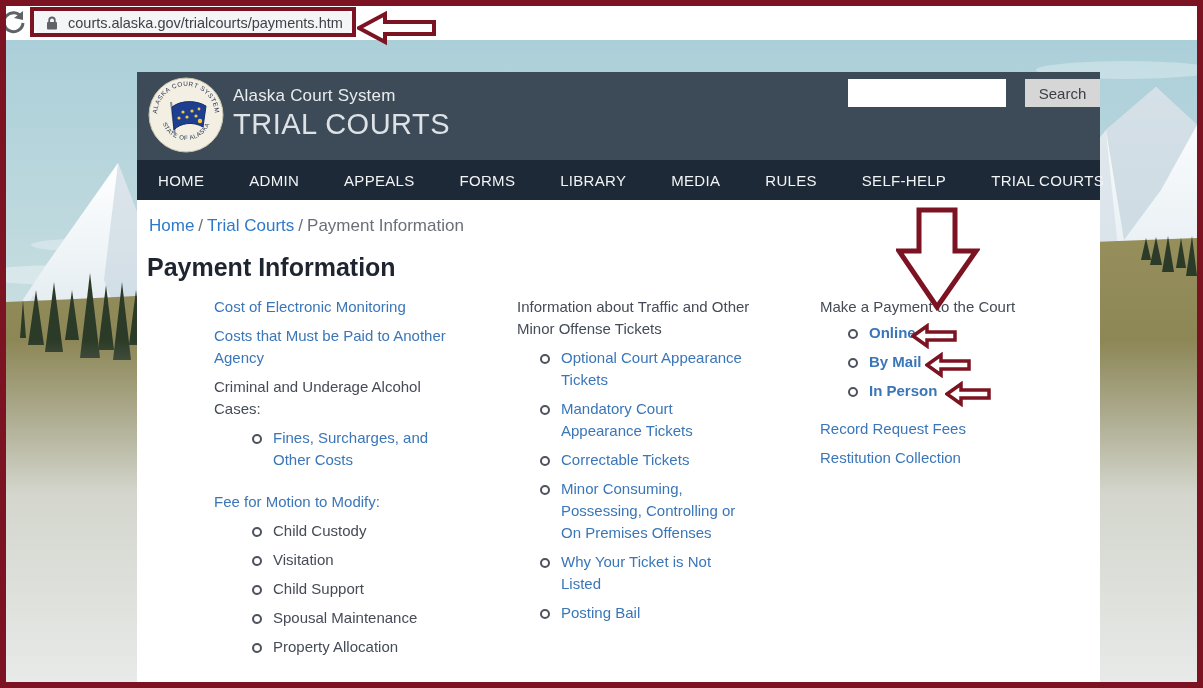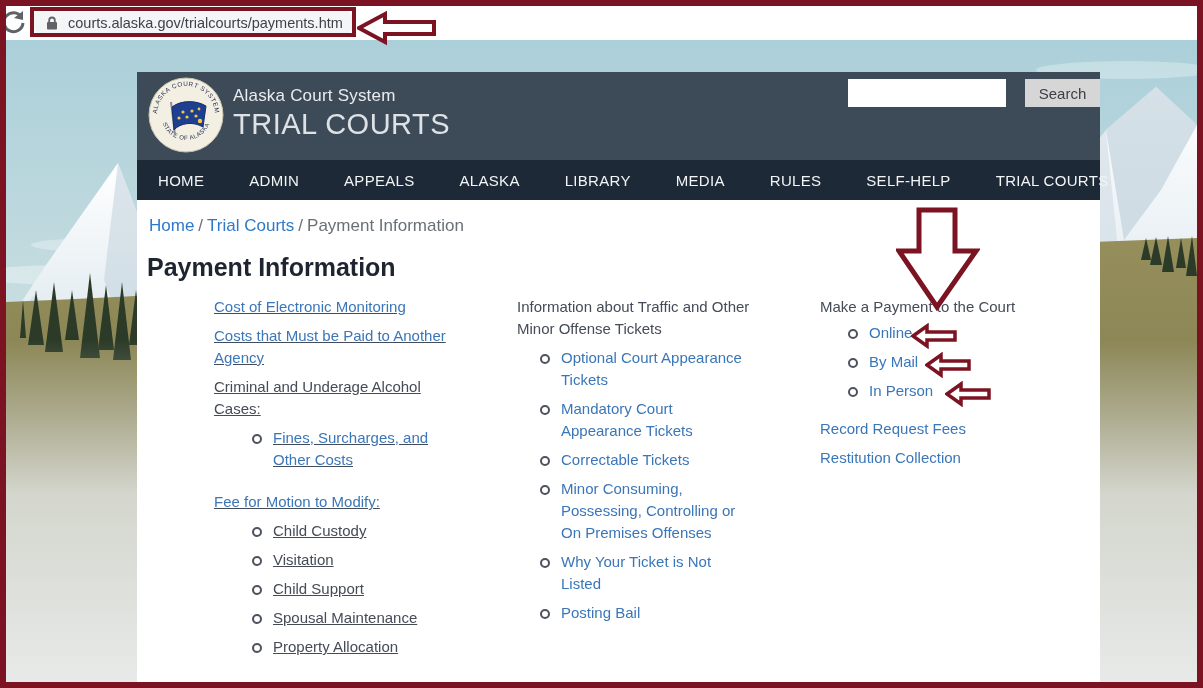--- a/index.html
+++ b/index.html
@@ -39,29 +39,29 @@
             padding-left:21px;gap:45px;flex:none;}
   .nav-item{color:#f2f4f6;font-size:15px;letter-spacing:.3px;cursor:pointer;white-space:nowrap;}
 
   .site-main{position:relative;flex:1;background:#fff;}
   .breadcrumb{position:absolute;left:12px;top:16px;font-size:17px;color:#697077;}
   .crumb-link{color:#2e79c8;text-decoration:none;cursor:pointer;}
   .crumb-sep{margin:0 4px;color:#697077;}
   .page-title{position:absolute;left:10px;top:36px;font-size:25px;font-weight:700;color:#1e2430;}
 
   .col{position:absolute;top:96px;font-size:15px;line-height:22px;color:#454b57;}
-  .col1{left:77px;width:252px;text-decoration:underline;}
+  .col1{left:77px;width:252px;}
   .col2{left:380px;width:238px;}
   .col3{left:683px;width:212px;}
   .plink,.ptext{margin:0 0 7px 0;}
   .lnk{color:#3a76b8;text-decoration:none;cursor:pointer;}
   .list{list-style:none;margin:2px 0 20px 0;padding:0;}
   .l1{padding-left:38px;}
   .l2{padding-left:23px;}
-  .l3{padding-left:28px;}
+  .l3{padding-left:28px;font-weight:bold;}
   .list li{display:flex;margin-bottom:7px;}
   .blt{display:inline-block;flex:none;width:6px;height:6px;border:2px solid #4d525e;
        border-radius:50%;margin:7px 11px 0 0;}
   .txt{color:#454b57;}
 </style>
 </head>
 <body>
 
 <div class="frame">
 <div class="inner">
@@ -183,21 +183,21 @@
       <div class="search">
         <input type="text" value="" style="">
         <button>Search</button>
       </div>
     </div>
 
     <div class="site-nav">
       <span class="nav-item">HOME</span>
       <span class="nav-item">ADMIN</span>
       <span class="nav-item">APPEALS</span>
-      <span class="nav-item">ALASKA</span>
+      <span class="nav-item">FORMS</span>
       <span class="nav-item">LIBRARY</span>
       <span class="nav-item">MEDIA</span>
       <span class="nav-item">RULES</span>
       <span class="nav-item">SELF-HELP</span>
       <span class="nav-item">TRIAL COURTS</span>
     </div>
 
     <div class="site-main">
 
       <div class="breadcrumb">

